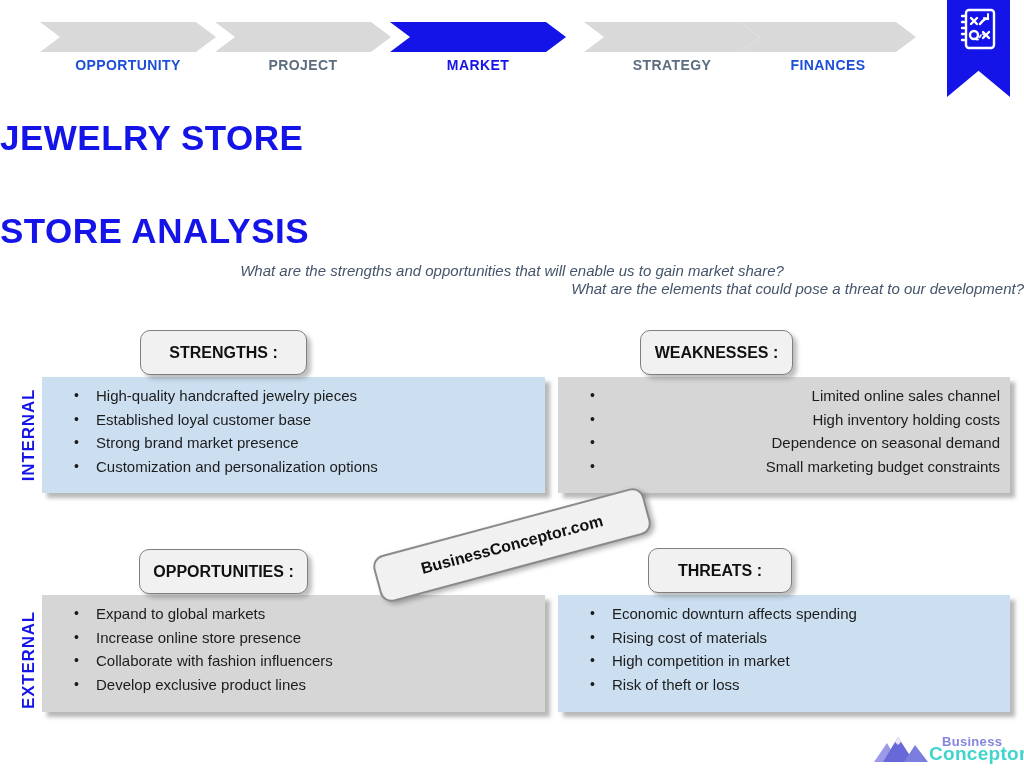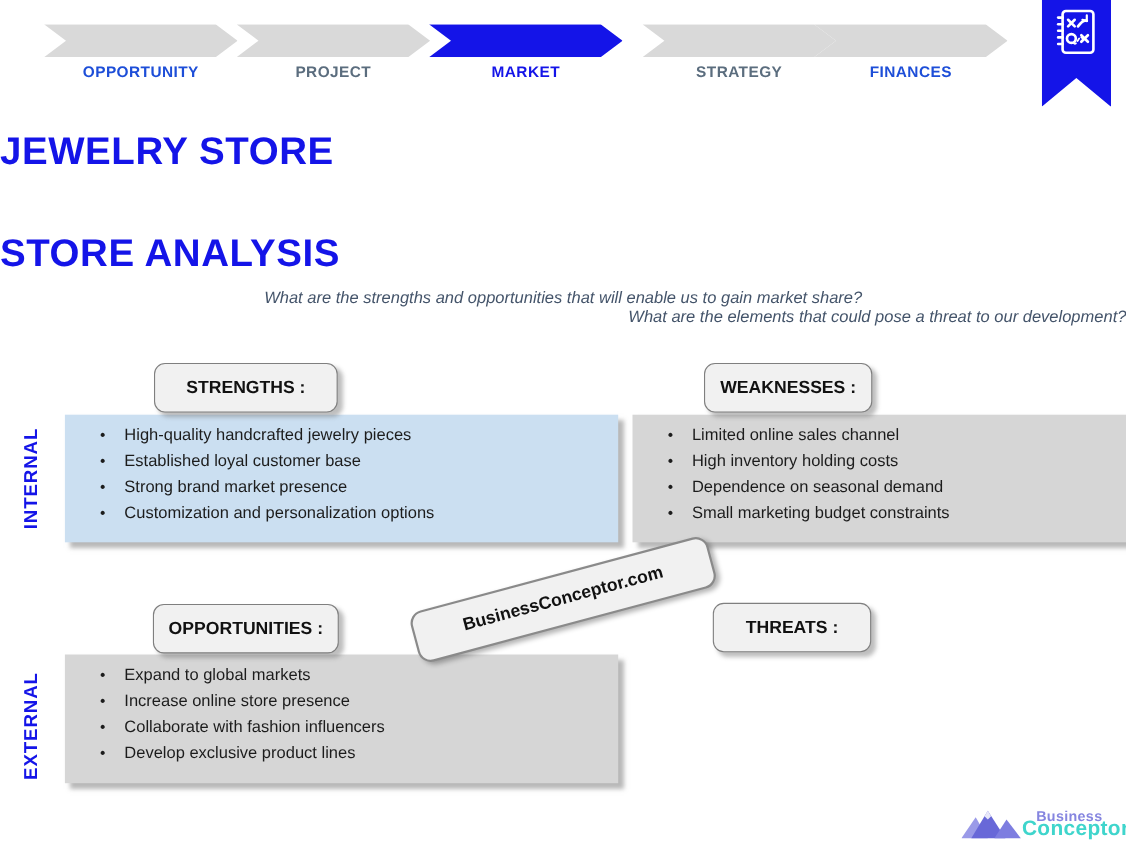--- a/index.html
+++ b/index.html
@@ -50,26 +50,26 @@
     box-shadow:4px 4px 4px rgba(110,110,110,0.45);
     display:flex;align-items:center;justify-content:center;
     font-size:16px;font-weight:bold;color:#111111;z-index:2;
   }
   .pill-strengths{left:140px;top:330px;width:165px;}
   .pill-weaknesses{left:640px;top:330px;width:151px;}
   .pill-opportunities{left:139px;top:549px;width:167px;}
   .pill-threats{left:648px;top:548px;width:142px;}
   
   .panel{
-    position:absolute;box-shadow:5px 5px 4px rgba(125,125,125,0.55);z-index:1;margin-left:17px;
+    position:absolute;box-shadow:5px 5px 4px rgba(125,125,125,0.55);z-index:1;
   }
   .panel.blue{background:#cbdff1;}
   .panel.gray{background:#d6d6d6;}
   .panel-strengths{left:42px;top:377px;width:503px;height:116px;}
-  .panel-weaknesses{left:558px;top:377px;width:452px;height:116px;}
+  .panel-weaknesses{left:558px;top:377px;width:452px;height:116px;text-align:right;}
   .panel-opportunities{left:42px;top:595px;width:503px;height:117px;}
   .panel-threats{left:558px;top:595px;width:452px;height:117px;}
   .panel ul{margin:0;padding:7px 10px 0 54px;list-style:none;}
   .panel li{
     position:relative;font-size:15px;color:#1c1c1c;line-height:23.6px;
   }
   .panel li::before{
     content:"\2022";position:absolute;left:-22px;top:0;font-size:14px;color:#1c1c1c;
   }
   
@@ -160,20 +160,28 @@
     </ul>
   </div>
   <div class="panel gray panel-opportunities">
     <ul>
       <li>Expand to global markets</li>
       <li>Increase online store presence</li>
       <li>Collaborate with fashion influencers</li>
       <li>Develop exclusive product lines</li>
     </ul>
   </div>
+  <div class="panel blue panel-threats">
+    <ul>
+      <li>Economic downturn affects spending</li>
+      <li>Rising cost of materials</li>
+      <li>High competition in market</li>
+      <li>Risk of theft or loss</li>
+    </ul>
+  </div>
 
   <div class="watermark">
     <span>BusinessConceptor.com</span>
   </div>
 
   <div class="brand">
     <span class="mountains">
       <svg width="62" height="30" viewBox="0 0 62 30">
         <polygon points="0,28 13,9 24,28" fill="#9a9ae8"></polygon>
         <polygon points="9,28 24,3 40,28" fill="#6868d8"></polygon>

